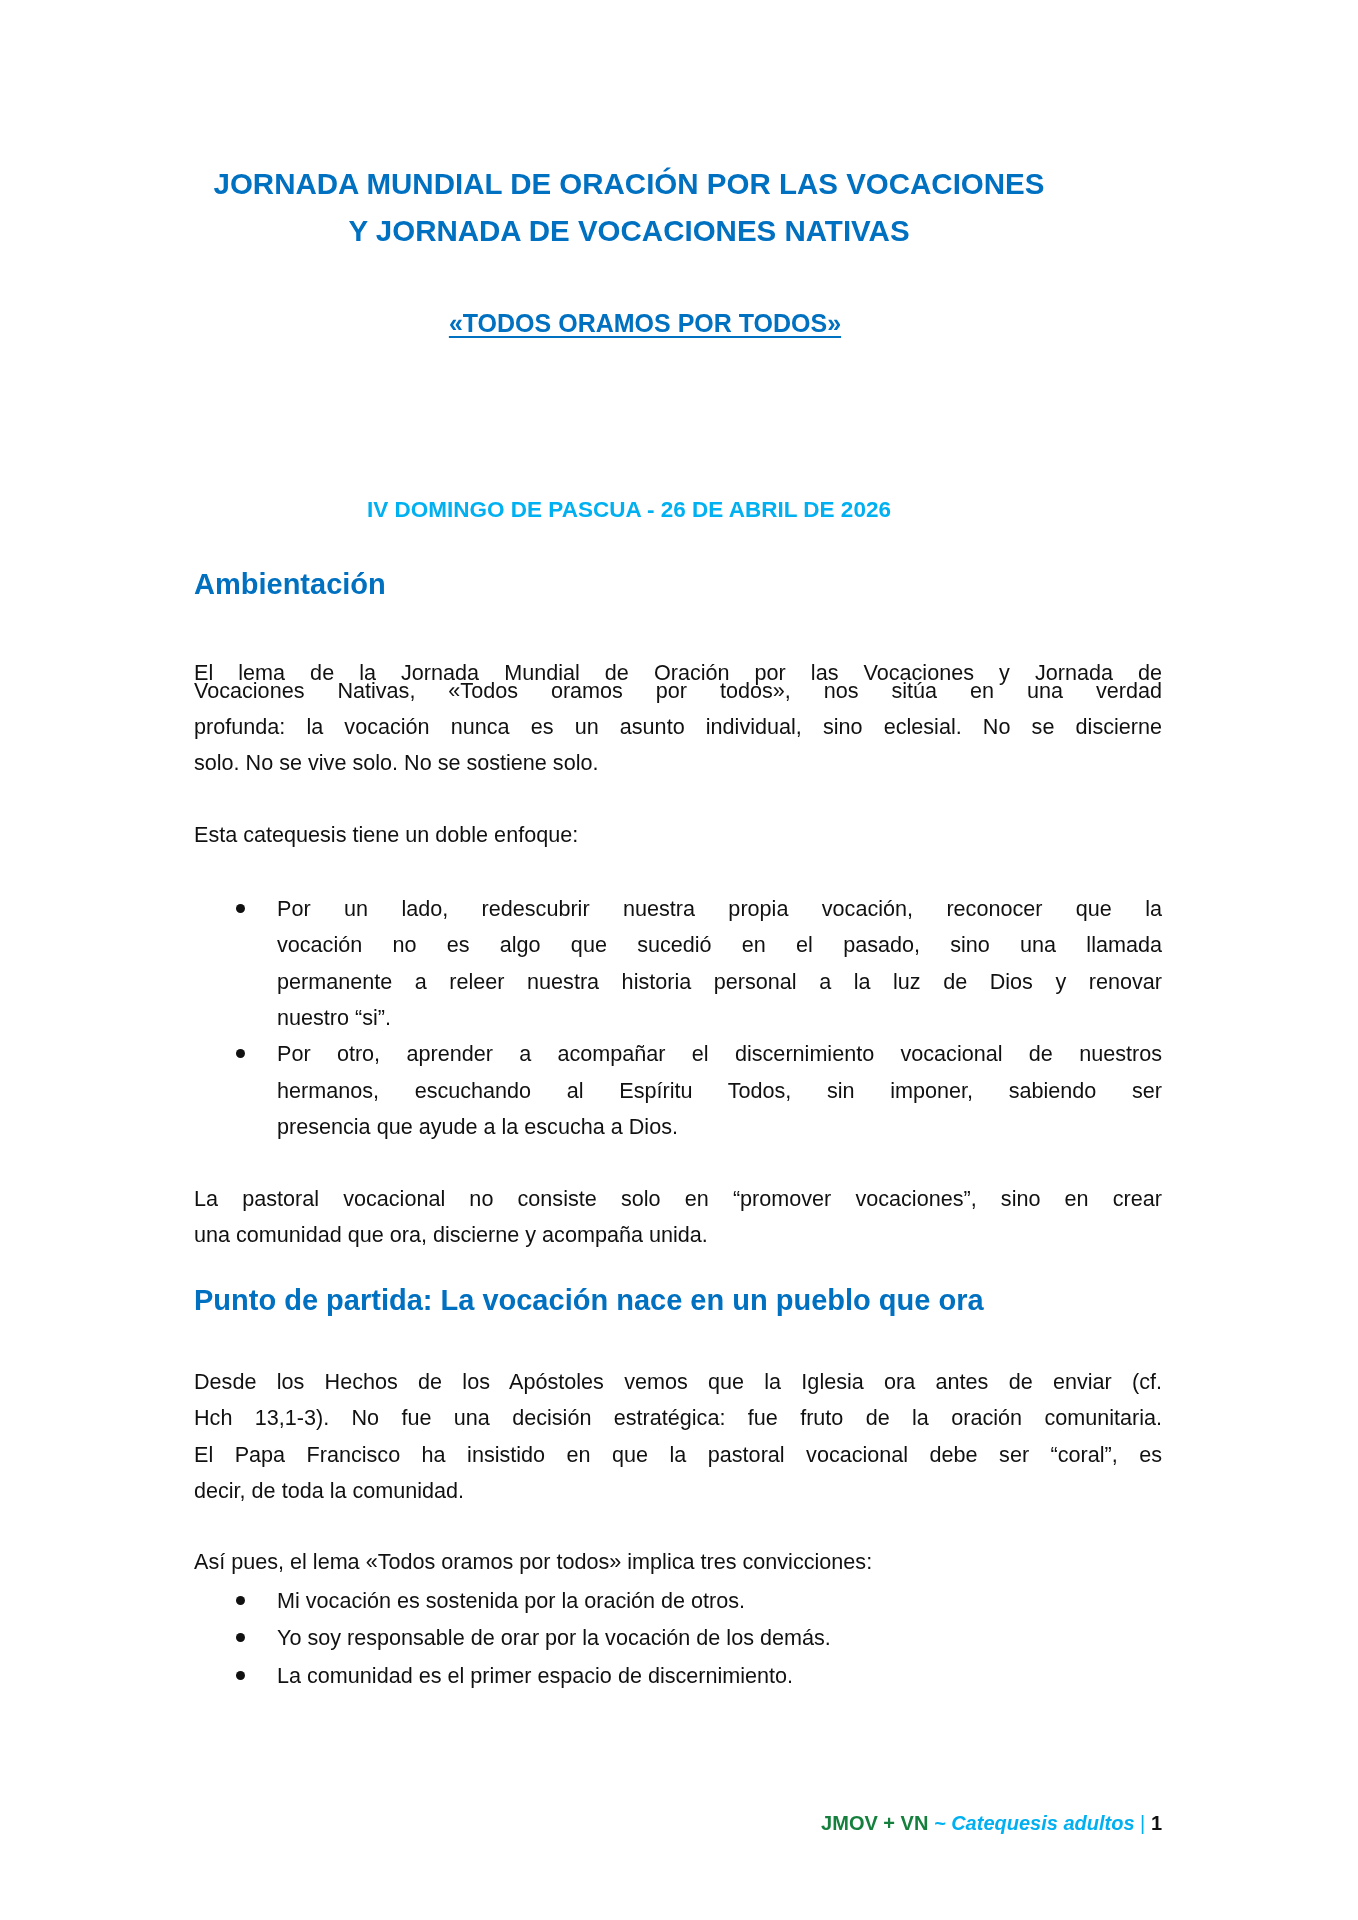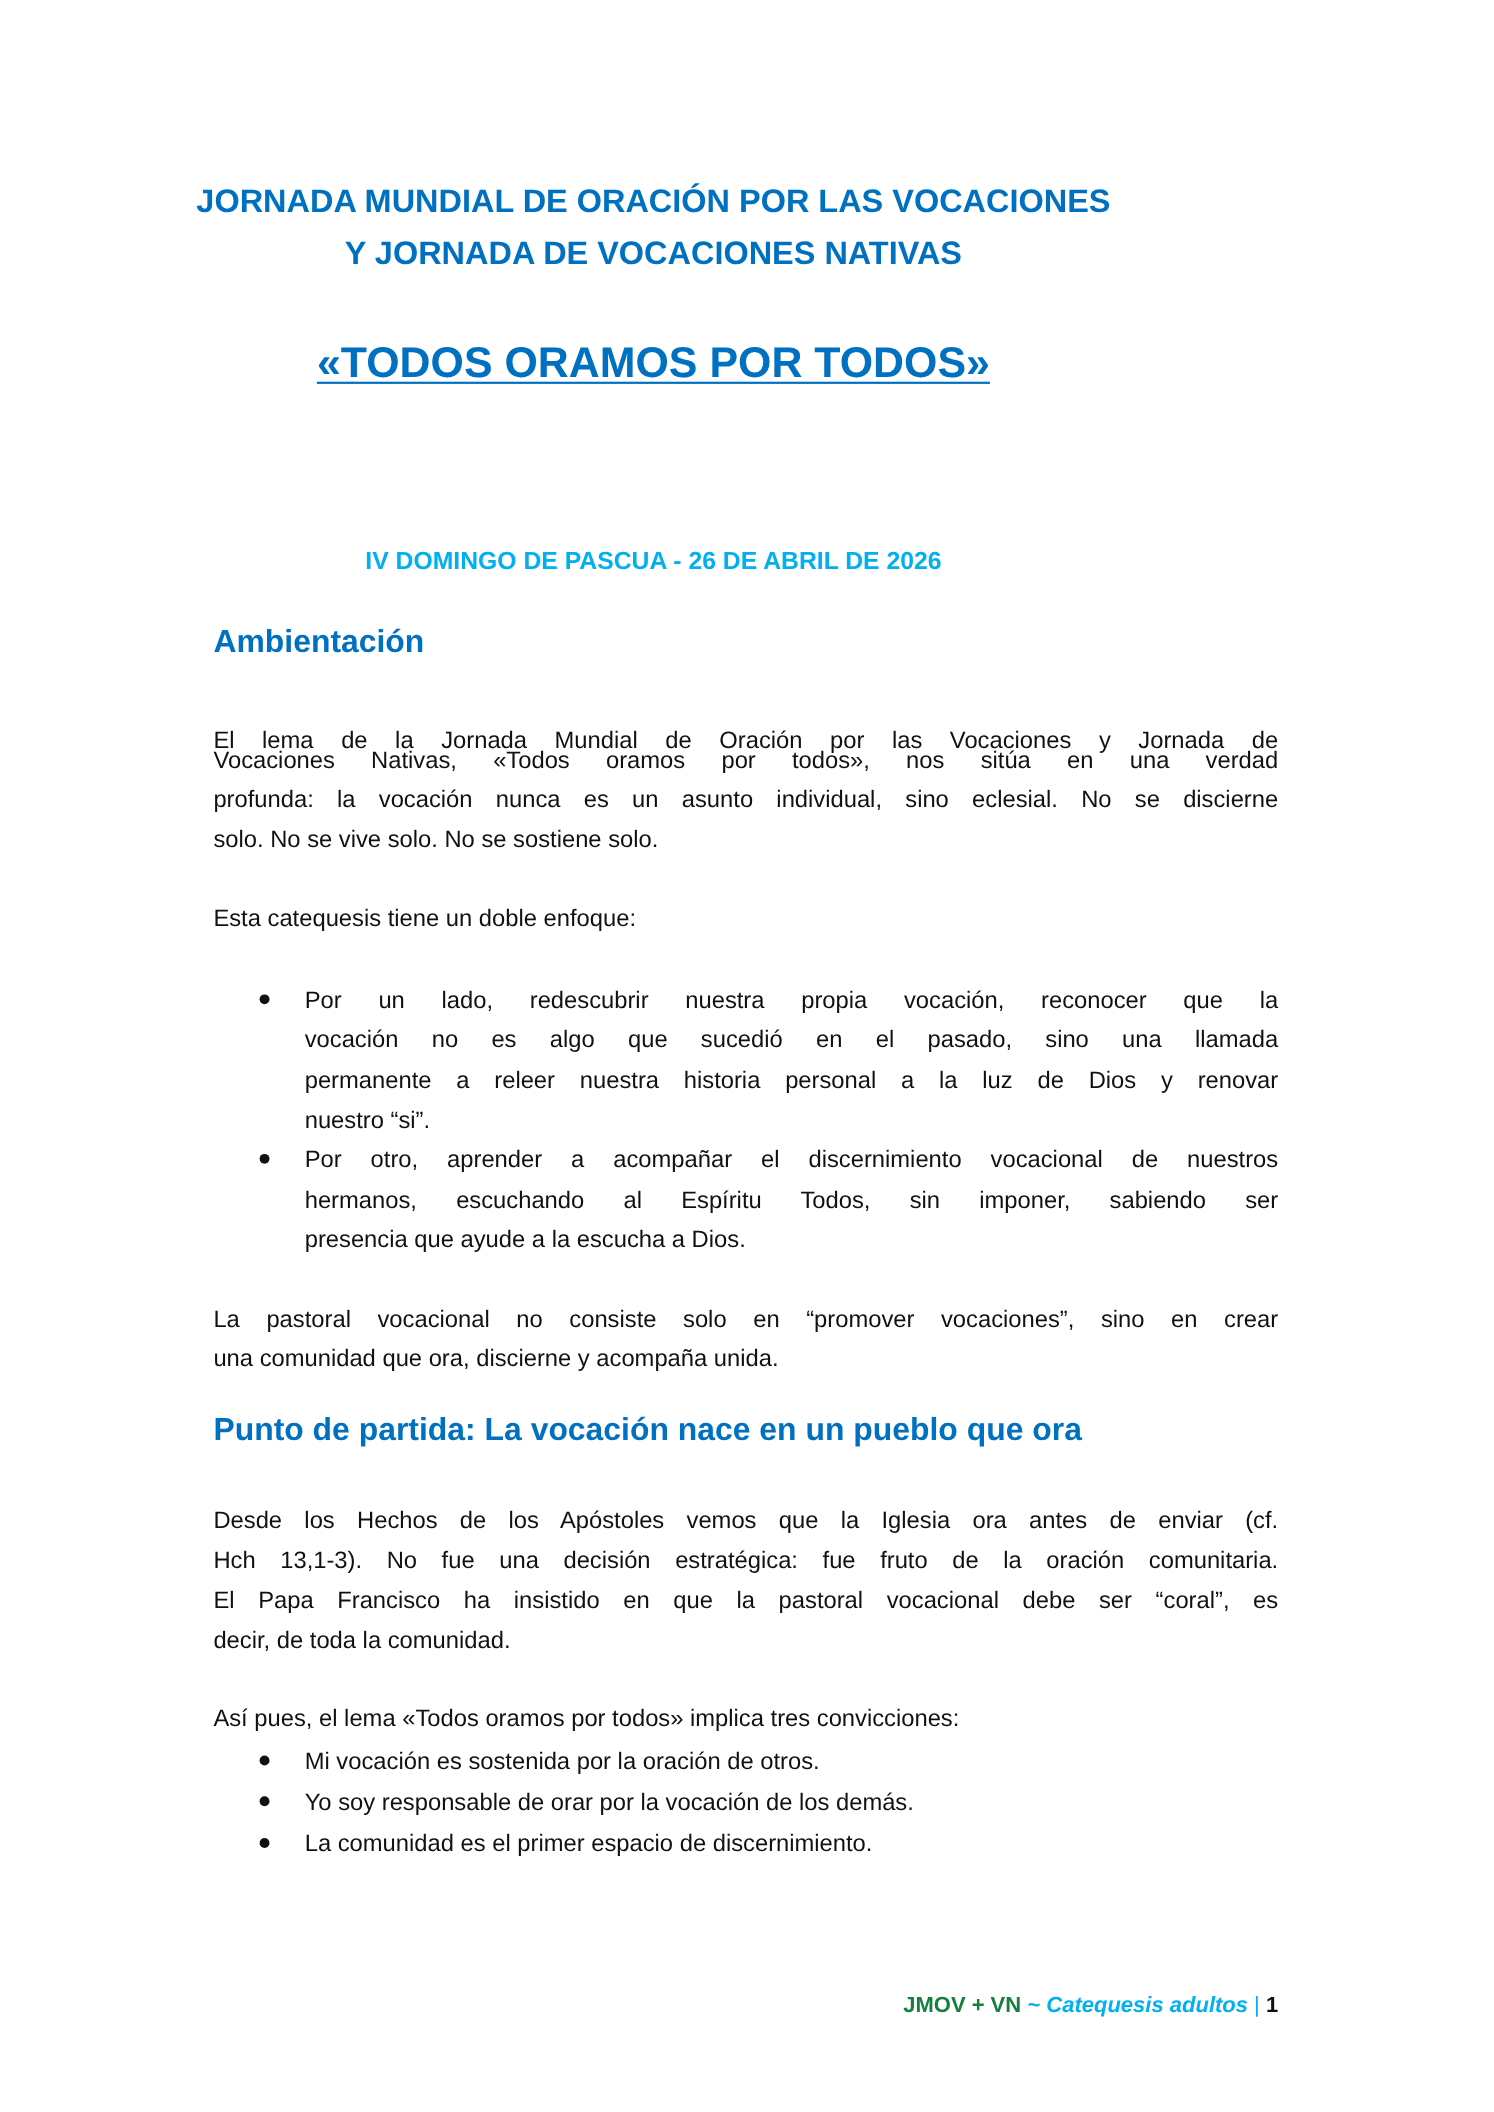--- a/index.html
+++ b/index.html
@@ -1,22 +1,22 @@
 <!DOCTYPE html>
 <html><head>
 <meta charset="utf-8">
 <style>
   html, body { margin: 0; padding: 0; background: #ffffff; }
   body { width: 1358px; height: 1920px; position: relative; overflow: hidden;
          font-family: "Liberation Sans", "DejaVu Sans", sans-serif; color: #111111; }
   .page { position: absolute; left: 0; top: 0; width: 1358px; height: 1920px; }
 
-  .center-line { position: absolute; left: 0; width: 1188px; text-align: center; font-weight: bold; white-space: nowrap; }
+  .center-line { position: absolute; left: 0; width: 1188px; text-align: center; font-weight: bold; white-space: nowrap; padding-left: 35px; }
   .t-main { font-size: 29.5px; color: #0070C0; }
-  .t-motto { font-size: 39px; color: #0070C0; }
+  .t-motto { font-size: 25px; color: #0070C0; margin-left: 16px; }
   .t-motto span { text-decoration: underline; text-decoration-thickness: 2px; text-underline-offset: 4px; }
   .t-sub { font-size: 29.5px; color: #00B0F0; }
   .t-date { font-size: 22.5px; color: #00B0F0; }
 
   .heading { position: absolute; left: 194px; font-weight: bold; font-size: 29px; color: #0070C0; white-space: nowrap; }
 
   .line { position: absolute; font-size: 21.6px; white-space: nowrap; color: #111111; }
   .body-line { left: 194px; width: 968px; }
   .bullet-line { left: 277px; width: 885px; }
   .just { text-align: justify; text-align-last: justify; }

